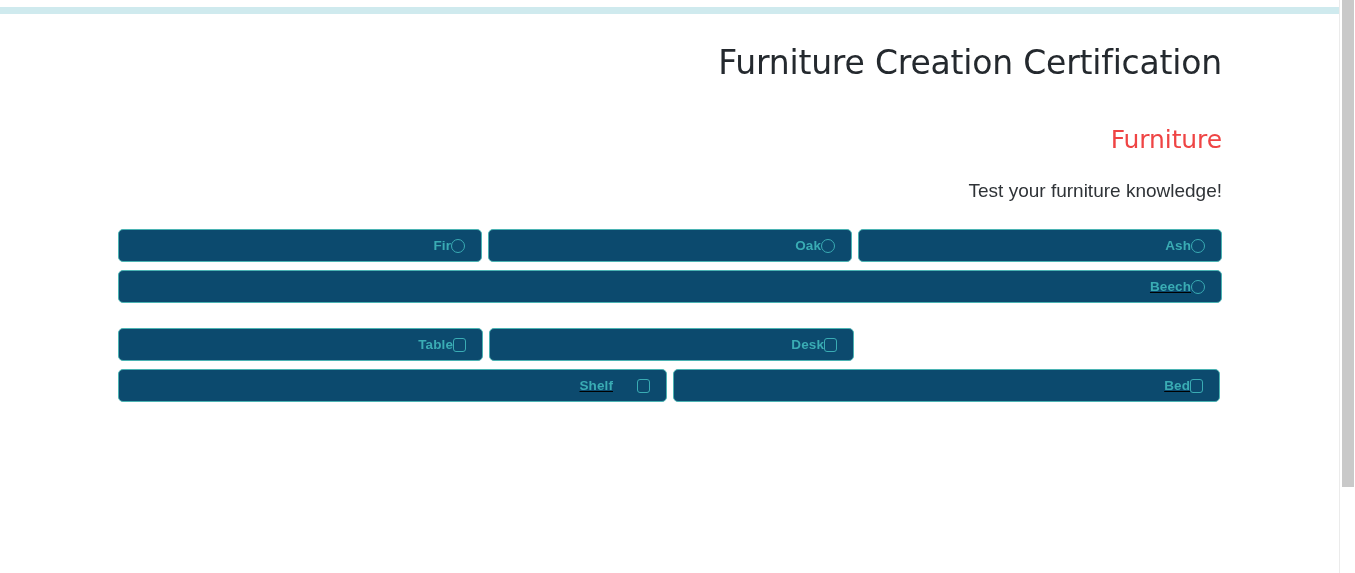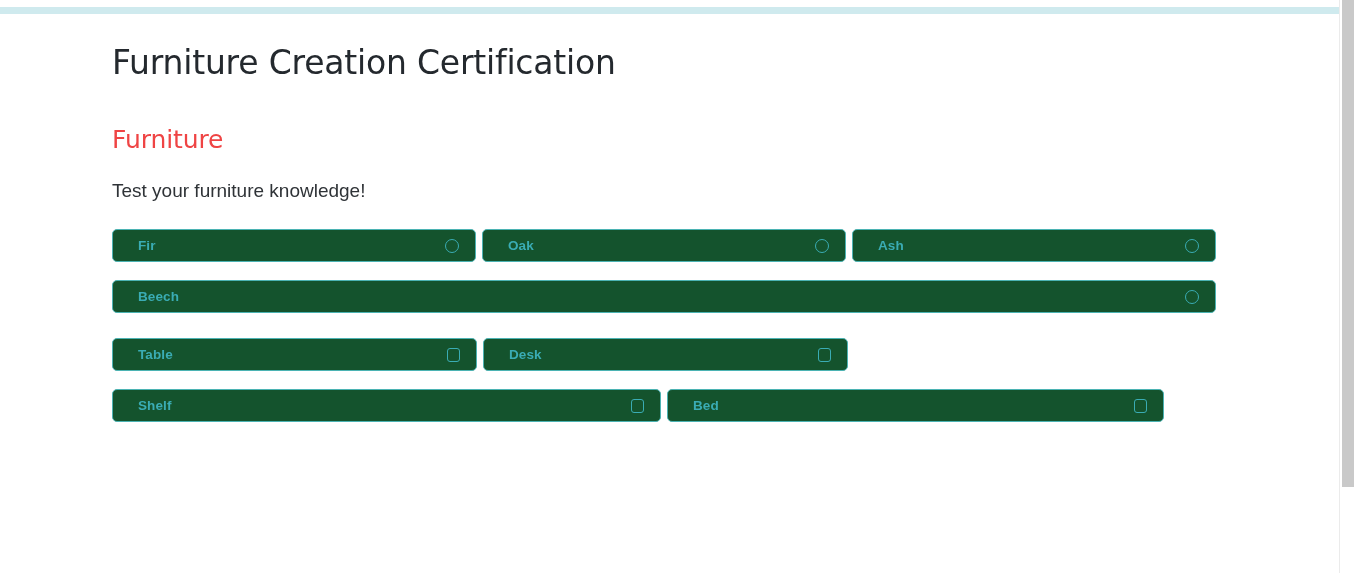--- a/index.html
+++ b/index.html
@@ -51,23 +51,24 @@
     position: absolute;
     top: 7px;
     left: 0;
     width: 1339px;
     height: 566px;
     background: #ffffff;
   }
 
   .content {
     position: absolute;
-    left: 112px;
+    left: 118px;
     top: 0;
     width: 1104px;
+    text-align: right;
   }
 
   
   .form-title {
     font-family: "DejaVu Sans", sans-serif;
     font-size: 33px;
     font-weight: 400;
     color: #24292e;
     letter-spacing: -0.2px;
     margin-top: 36px;
@@ -115,25 +116,25 @@
   }
 
   
   .options-rows { margin-top: 0; }
   .option-row {
     display: flex;
     gap: 6px;
   }
   .q1-rows { margin-top: 26px; }
   .q2-rows { margin-top: 25px; }
-  .option-row + .option-row { margin-top: 18px; }
+  .option-row + .option-row { margin-top: 8px; text-decoration: underline; }
 
   .option {
     height: 33px;
-    background: #14532d;
+    background: #0c4a6e;
     border: 1px solid #4bb3b3;
     border-radius: 5px;
     display: flex;
     align-items: center;
     padding-left: 25px;
     padding-right: 16px;
     cursor: pointer;
     user-select: none;
   }
 
@@ -160,21 +161,21 @@
     border: 1.6px solid #3aacb4;
     border-radius: 3px;
     background: transparent;
     flex: 0 0 auto;
   }
 
   
   .w-third  { width: 365px; }
   .w-full   { width: 1104px; }
   .w-shelf  { width: 549px; gap: 24px; }
-  .w-bed    { width: 497px; gap: 20px; }
+  .w-bed    { width: 547px; }
 </style>
 </head>
 <body>
 
 <div class="page">
 
   <div class="top-bar"></div>
 
   <div class="content">
 

